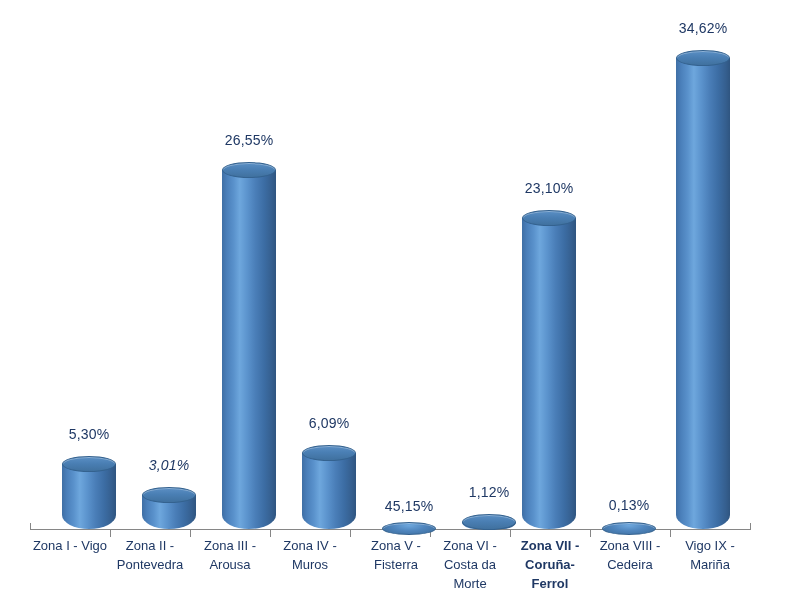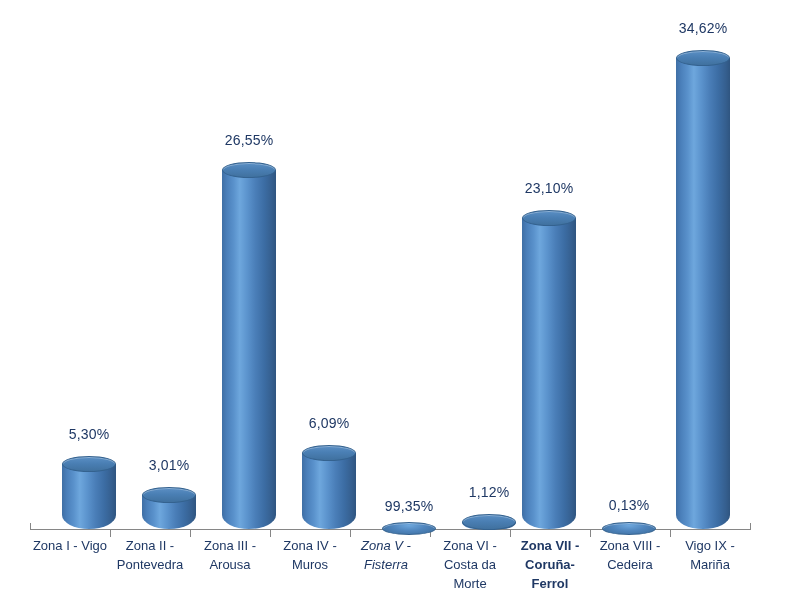--- a/index.html
+++ b/index.html
@@ -147,42 +147,42 @@
       <div class="bar-body" id="body-0" style="height: 65.299px;"></div>
       <div class="bar-top" id="top-0" style="bottom: 57.299px;"></div>
     </div>
     <div class="value-label" id="vlabel-0" style="left: 42px; width: 94px; top: 425.701px;">5,30%</div>
 
     <div class="bar" id="bar-1" style="left:142px; width:54px;">
       <div class="bar-bottom-shade"></div>
       <div class="bar-body" id="body-1" style="height: 33.6283px;"></div>
       <div class="bar-top" id="top-1" style="bottom: 25.6283px;"></div>
     </div>
-    <div class="value-label" id="vlabel-1" style="left: 122px; width: 94px; top: 457.372px;">3,01%</div>
+    <div class="value-label" id="vlabel-1" style="left: 122px; width: 94px; top: 457.372px; font-style: italic;">3,01%</div>
 
     <div class="bar" id="bar-2" style="left:222px; width:54px;">
       <div class="bar-bottom-shade"></div>
       <div class="bar-body" id="body-2" style="height: 359.187px;"></div>
       <div class="bar-top" id="top-2" style="bottom: 351.187px;"></div>
     </div>
     <div class="value-label" id="vlabel-2" style="left: 202px; width: 94px; top: 131.813px;">26,55%</div>
 
     <div class="bar" id="bar-3" style="left:302px; width:54px;">
       <div class="bar-bottom-shade"></div>
       <div class="bar-body" id="body-3" style="height: 76.2247px;"></div>
       <div class="bar-top" id="top-3" style="bottom: 68.2247px;"></div>
     </div>
     <div class="value-label" id="vlabel-3" style="left: 282px; width: 94px; top: 414.775px;">6,09%</div>
 
     <div class="bar disc" id="bar-4" style="left:382px; width:54px;">
       <div class="bar-bottom-shade"></div>
 
       <div class="bar-top" id="top-4" style="bottom: -6px; height: 13px; background: radial-gradient(at 50% 22%, rgb(110, 167, 221) 0%, rgb(79, 133, 189) 45%, rgb(58, 106, 153) 100%);"></div>
     </div>
-    <div class="value-label" id="vlabel-4" style="left: 362px; width: 94px; top: 498.032px;">99,35%</div>
+    <div class="value-label" id="vlabel-4" style="left: 362px; width: 94px; top: 498.032px;">45,15%</div>
 
     <div class="bar" id="bar-5" style="left:462px; width:54px;">
       <div class="bar-bottom-shade"></div>
       <div class="bar-body" id="body-5" style="height: 7.4896px;"></div>
       <div class="bar-top" id="top-5" style="bottom: -0.5104px;"></div>
     </div>
     <div class="value-label" id="vlabel-5" style="left: 442px; width: 94px; top: 483.51px;">1,12%</div>
 
     <div class="bar" id="bar-6" style="left:522px; width:54px;">
       <div class="bar-bottom-shade"></div>
@@ -205,21 +205,21 @@
     </div>
     <div class="value-label" id="vlabel-8" style="left: 656px; width: 94px; top: 20.2054px;">34,62%</div>
 
     <div class="cat-label" style="left:30px;  width:80px;">Zona I - Vigo</div>
     <div class="cat-label" style="left:110px; width:80px;">Zona II -
 Pontevedra</div>
     <div class="cat-label" style="left:190px; width:80px;">Zona III -
 Arousa</div>
     <div class="cat-label" style="left:270px; width:80px;">Zona IV -
 Muros</div>
-    <div class="cat-label" style="left:346px; width:80px;font-style:italic;">Zona V -
+    <div class="cat-label" style="left:356px; width:80px;">Zona V -
 Fisterra</div>
     <div class="cat-label" style="left:430px; width:80px;">Zona VI -
 Costa da
 Morte</div>
     <div class="cat-label" style="left:510px; width:80px;font-weight:bold;">Zona VII -
 Coruña-
 Ferrol</div>
     <div class="cat-label" style="left:590px; width:80px;">Zona VIII -
 Cedeira</div>
     <div class="cat-label" style="left:670px; width:80px;">Vigo IX -

